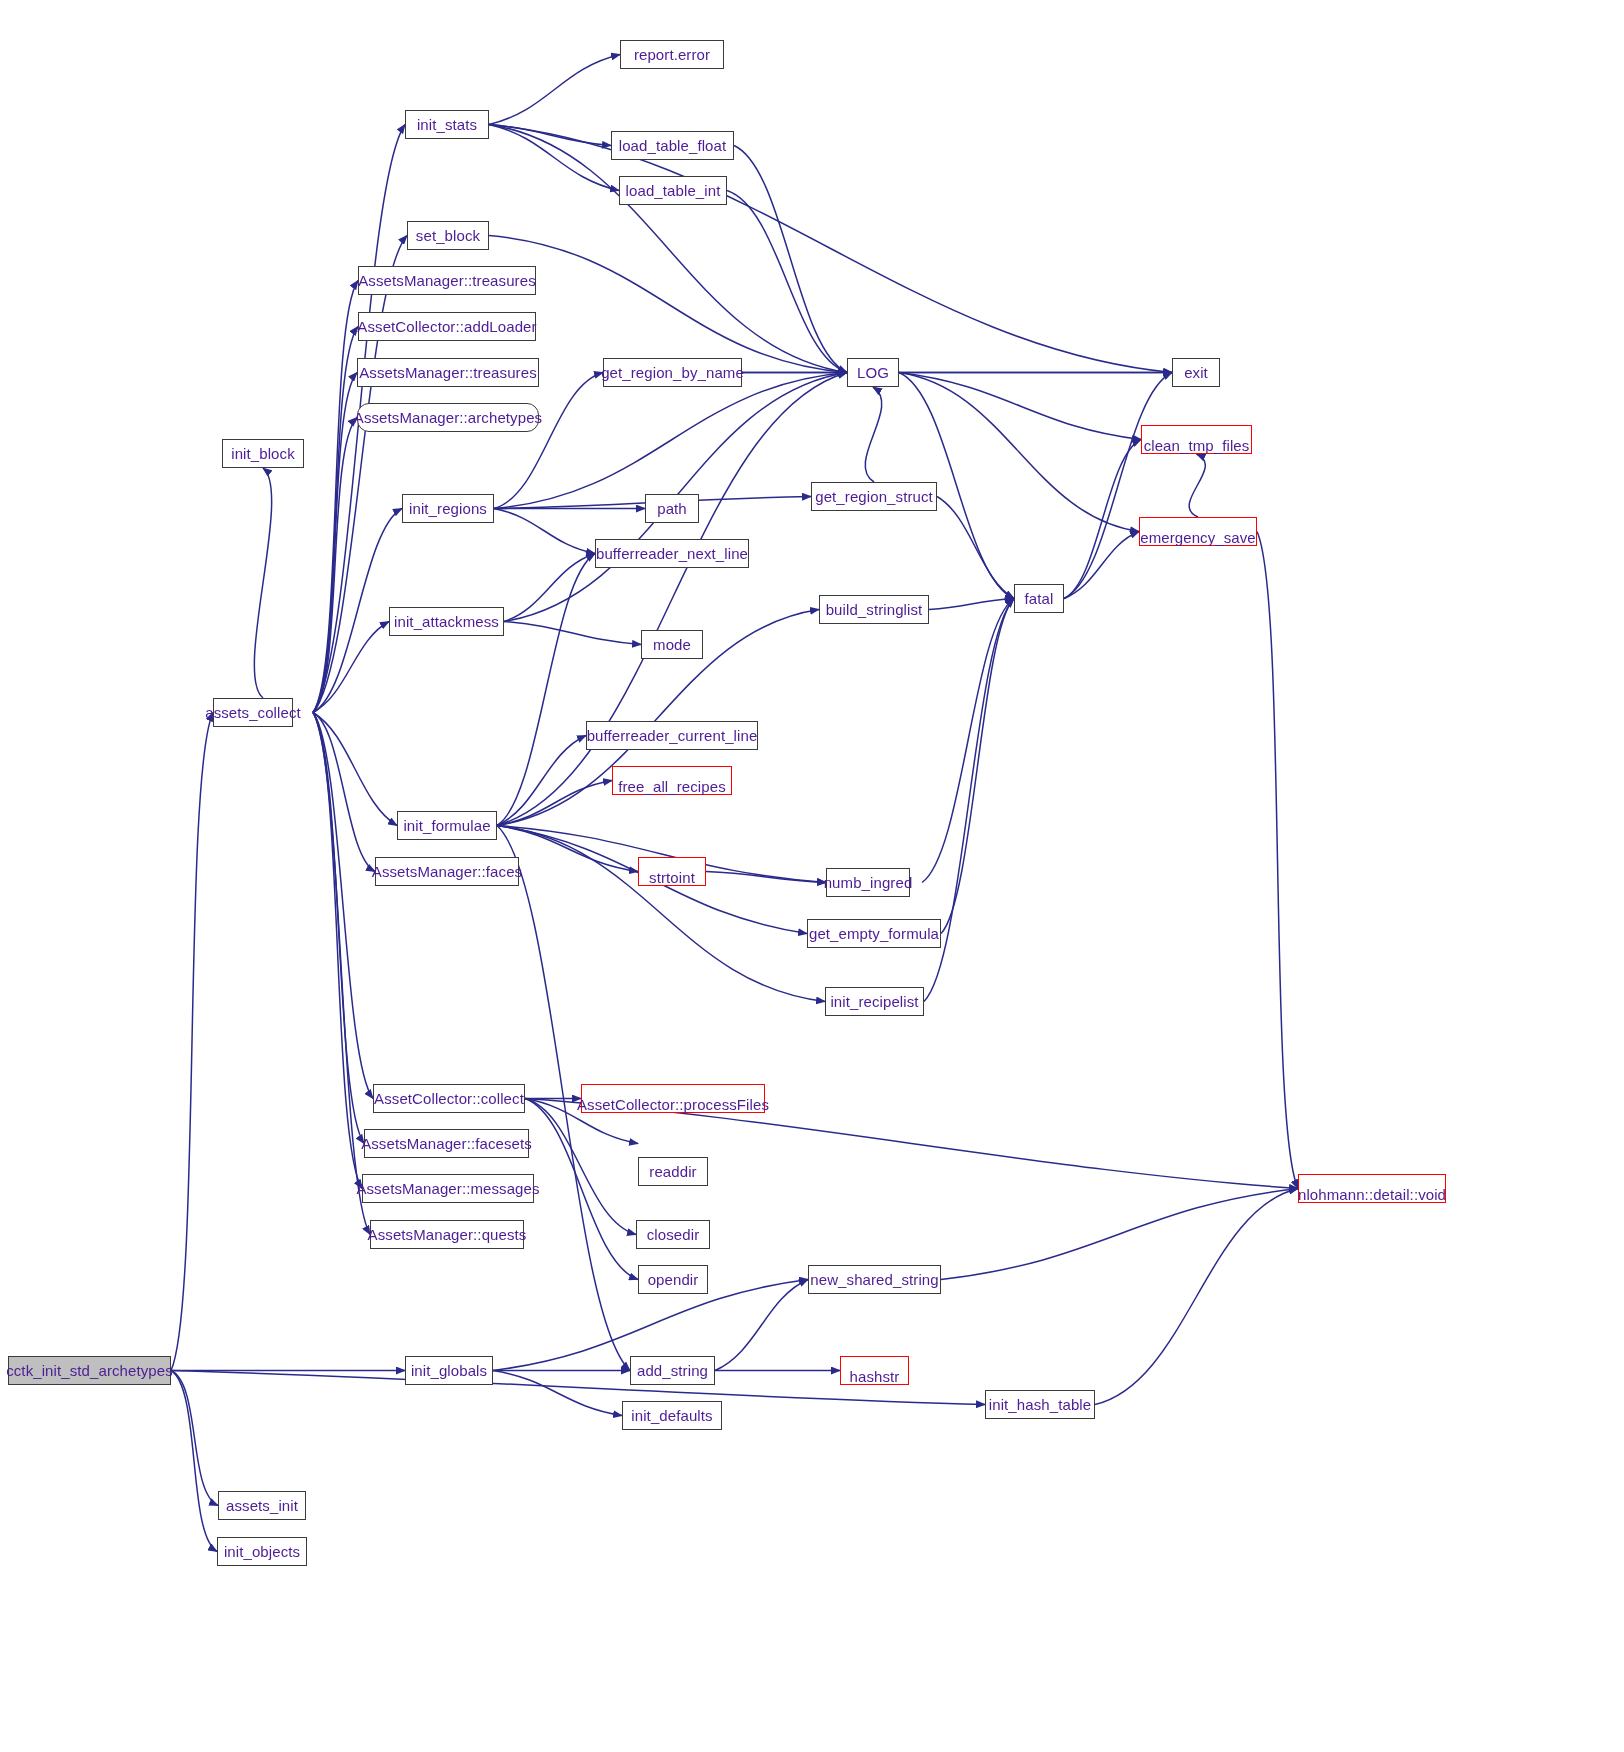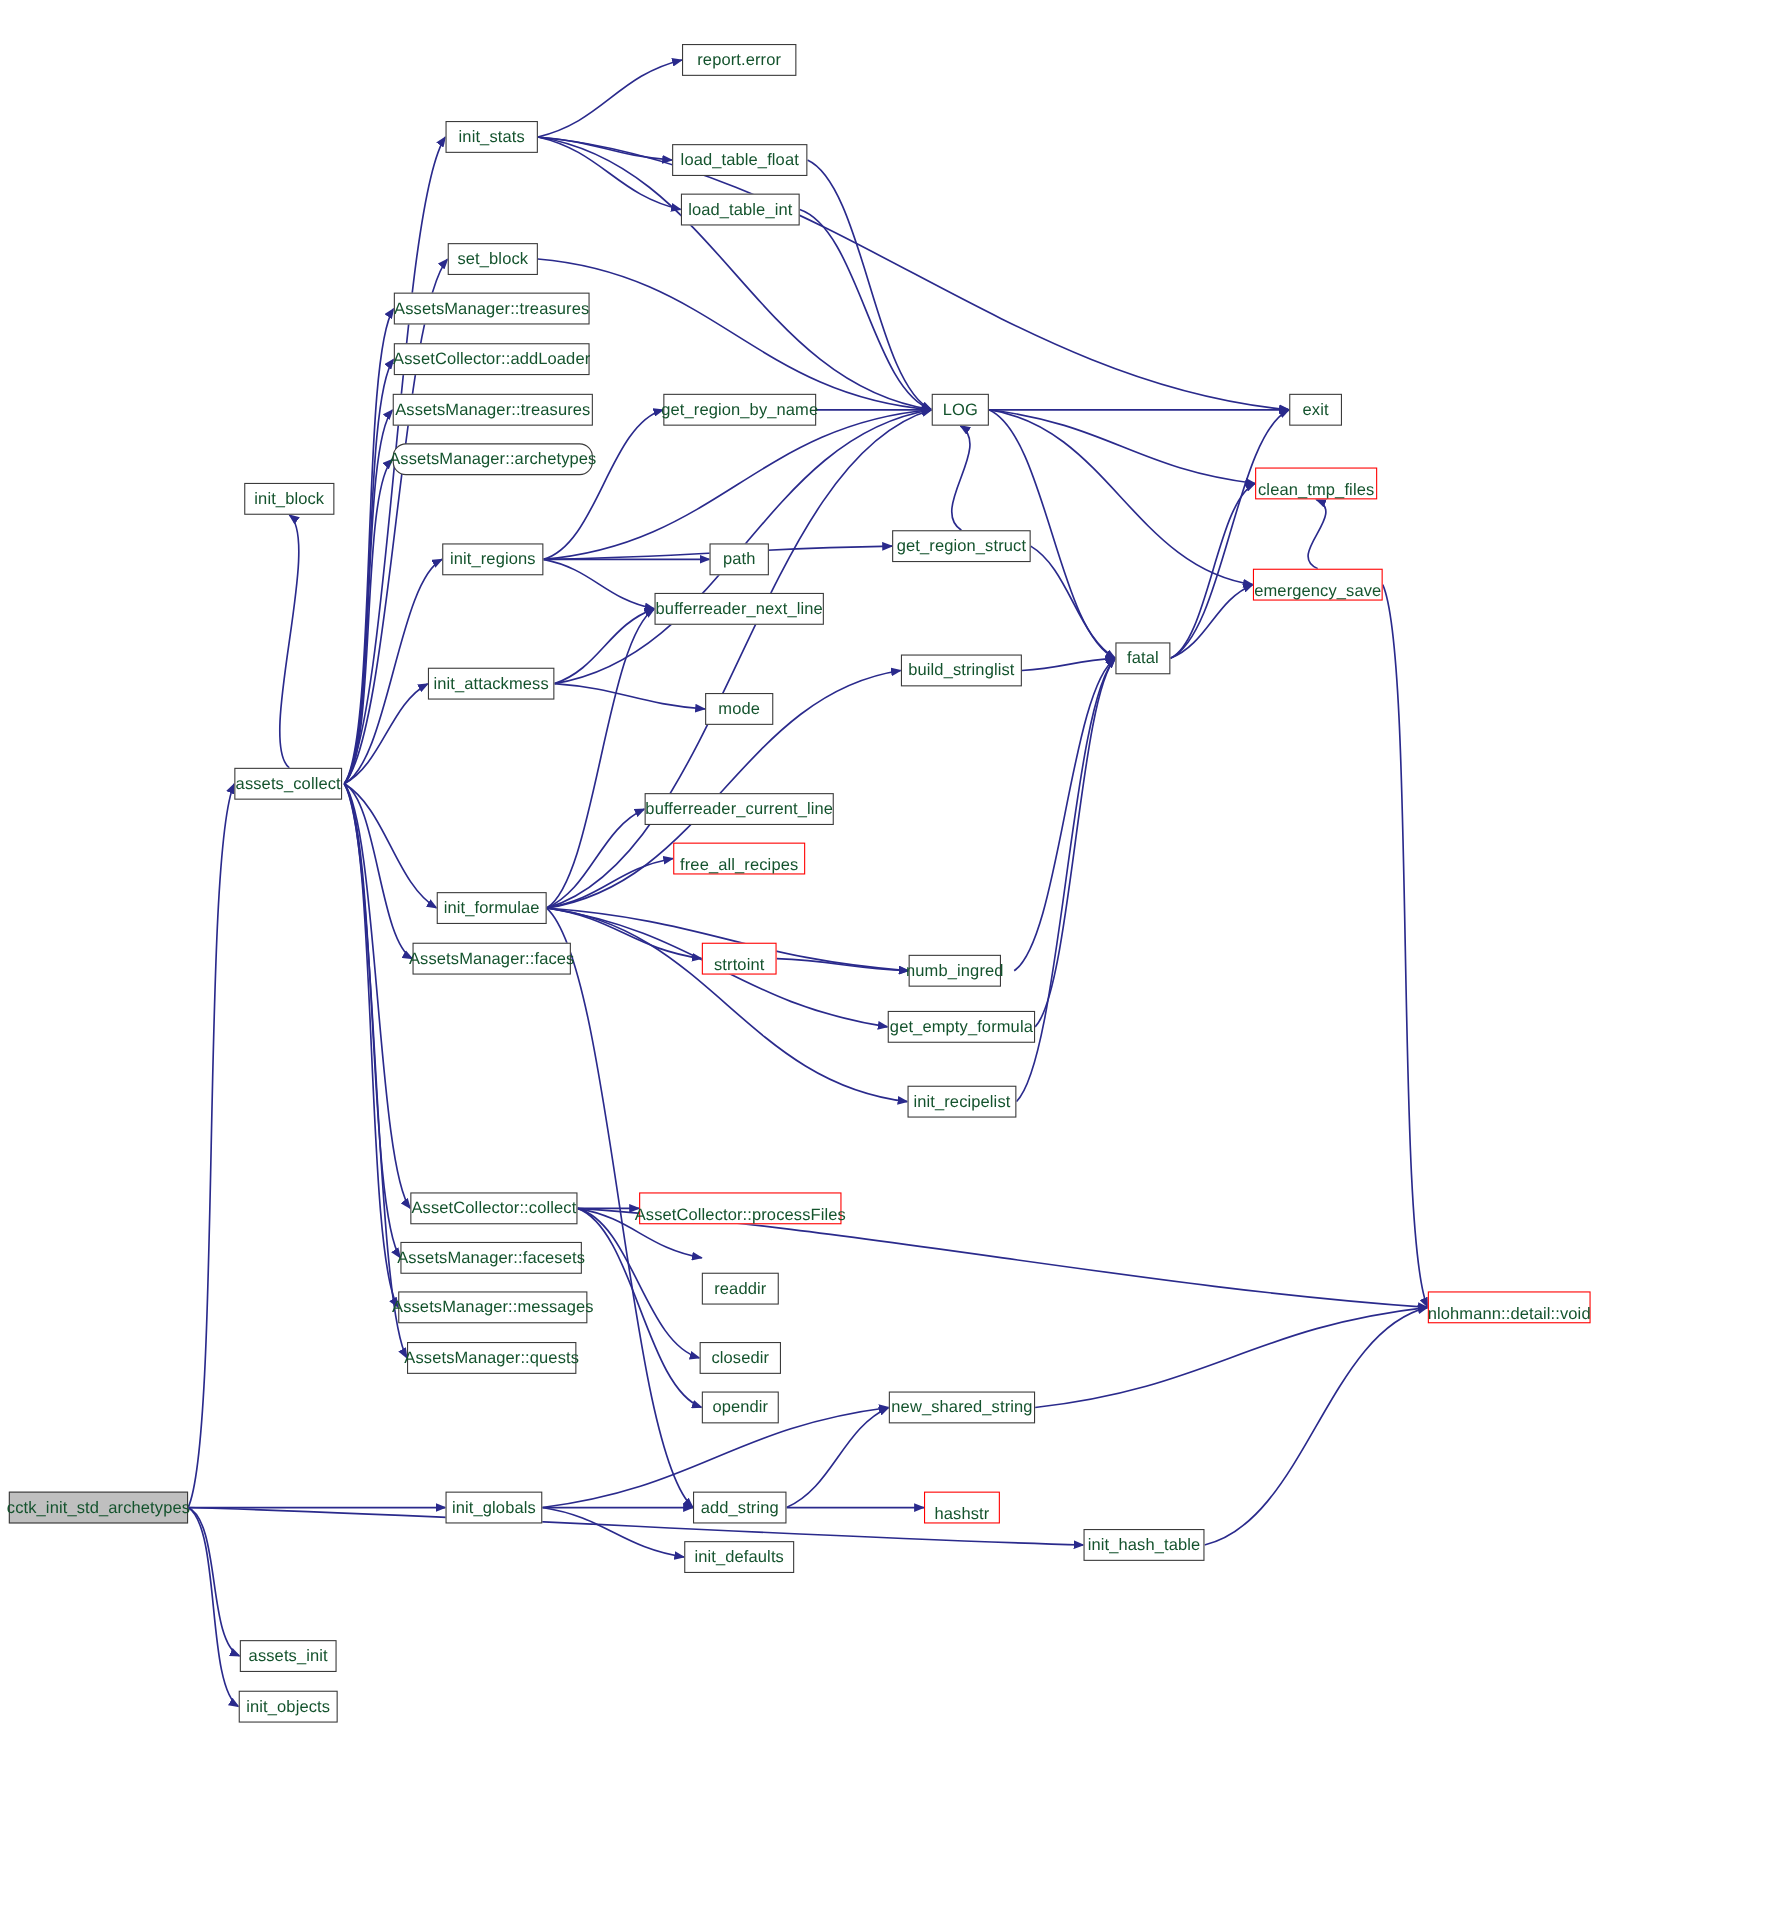--- a/index.html
+++ b/index.html
@@ -24,21 +24,21 @@
     pointer-events: none;
   }
   .node {
     position: absolute;
     box-sizing: border-box;
     display: flex;
     align-items: center;
     justify-content: center;
     background: #ffffff;
     border: 1px solid #3b3b3b;
-    color: #14532d;
+    color: #4c1d95;
     font-size: 15px;
     line-height: 1;
     white-space: nowrap;
     letter-spacing: 0.1px;
     padding: 0 6px;
     z-index: 5;
   }
   .node.red {
     border-color: #ff0000;
     align-items: flex-end;
@@ -199,21 +199,21 @@
     </div>
     <div class="node" style="left: 819px; top: 595px; width: 110px; height: 29px;">
       <span>build_stringlist</span>
     </div>
     <div class="node" style="left: 389px; top: 607px; width: 115px; height: 29px;">
       <span>init_attackmess</span>
     </div>
     <div class="node" style="left: 641px; top: 630px; width: 62px; height: 29px;">
       <span>mode</span>
     </div>
-    <div class="node" style="left: 213px; top: 698px; width: 98px; height: 29px;">
+    <div class="node" style="left: 213px; top: 698px; width: 80px; height: 29px;">
       <span>assets_collect</span>
     </div>
     <div class="node" style="left: 586px; top: 721px; width: 172px; height: 29px;">
       <span>bufferreader_current_line</span>
     </div>
     <div class="node red" style="left: 612px; top: 766px; width: 120px; height: 29px;">
       <span>free_all_recipes</span>
     </div>
     <div class="node" style="left: 397px; top: 811px; width: 100px; height: 29px;">
       <span>init_formulae</span>

